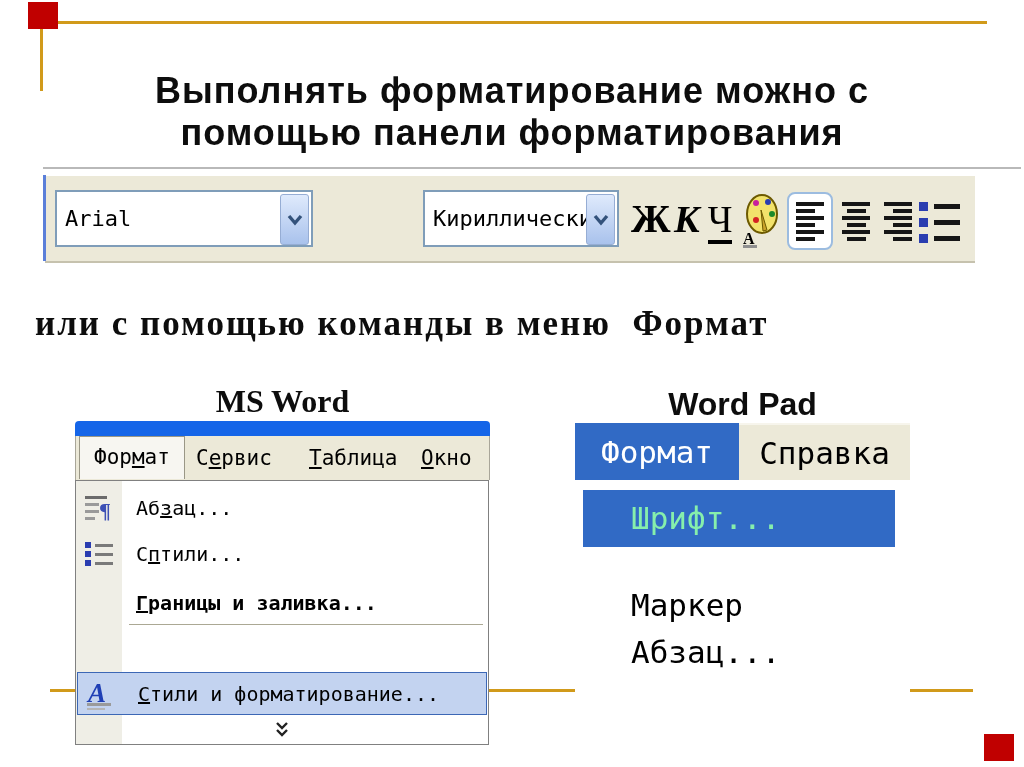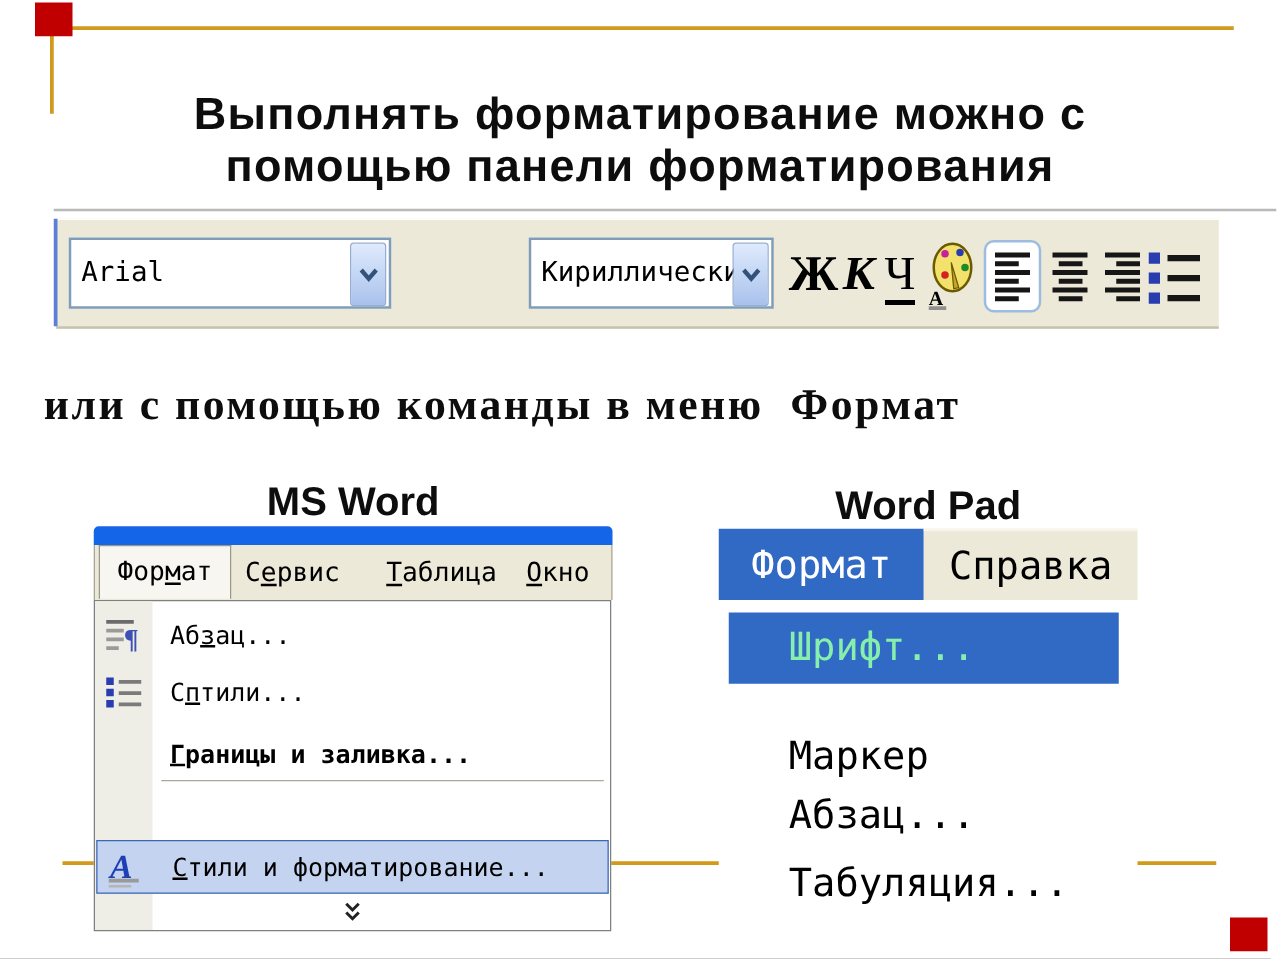--- a/index.html
+++ b/index.html
@@ -14,21 +14,21 @@
   .red-sq{position:absolute;background:#C00000;width:30px;height:27px;}
   .red-tl{left:28px;top:2px;}
   .red-br{left:984px;top:734px;}
 
   
   .title{position:absolute;left:80px;top:70px;width:864px;text-align:center;
          font-weight:bold;font-size:36px;line-height:42px;color:#0d0d0d;letter-spacing:1px;}
   .subtitle{position:absolute;left:35px;top:304px;font-family:"Liberation Serif",serif;
             font-weight:bold;font-size:35px;color:#0d0d0d;letter-spacing:2px;white-space:pre;}
   .shot-label{position:absolute;text-align:center;font-weight:bold;font-size:32px;color:#0d0d0d;}
-  .label-msword{left:75px;top:383px;width:415px;}
+  .label-msword{left:75px;top:383px;width:415px;font-family:Liberation Serif, serif;}
   .label-wordpad{left:575px;top:386px;width:335px;}
 
   
   .toolbar{position:absolute;left:43px;top:166px;width:978px;height:97px;z-index:1;}
   .tb-topline{position:absolute;left:0;top:1px;width:978px;height:2px;background:#b9b9b9;}
   .tb-panel{position:absolute;left:2px;top:9px;width:930px;height:85px;background:#ECE9D8;
             border-top:1px solid #ffffff;border-bottom:2px solid #c6c2ae;}
   .tb-blueedge{position:absolute;left:0;top:9px;width:3px;height:86px;background:#5b7fd9;}
   .combo{position:absolute;top:24px;height:57px;background:#fff;border:2px solid #7F9DB9;
          box-sizing:border-box;font-family:"DejaVu Sans Mono",monospace;font-size:22px;color:#000;}
@@ -277,16 +277,15 @@
   </div>
 
   <div class="wordpad">
     <div class="wp-menubar">
       <div class="wp-format">Формат</div>
       <div class="wp-spravka">Справка</div>
     </div>
     <div class="wp-shrift">Шрифт...</div>
     <div class="wp-item wp-marker">Маркер</div>
     <div class="wp-item wp-abzac">Абзац...</div>
-    <div class="wp-item wp-tab">Табуляция...</div>
   </div>
 
 </div>
 
 </body></html>

